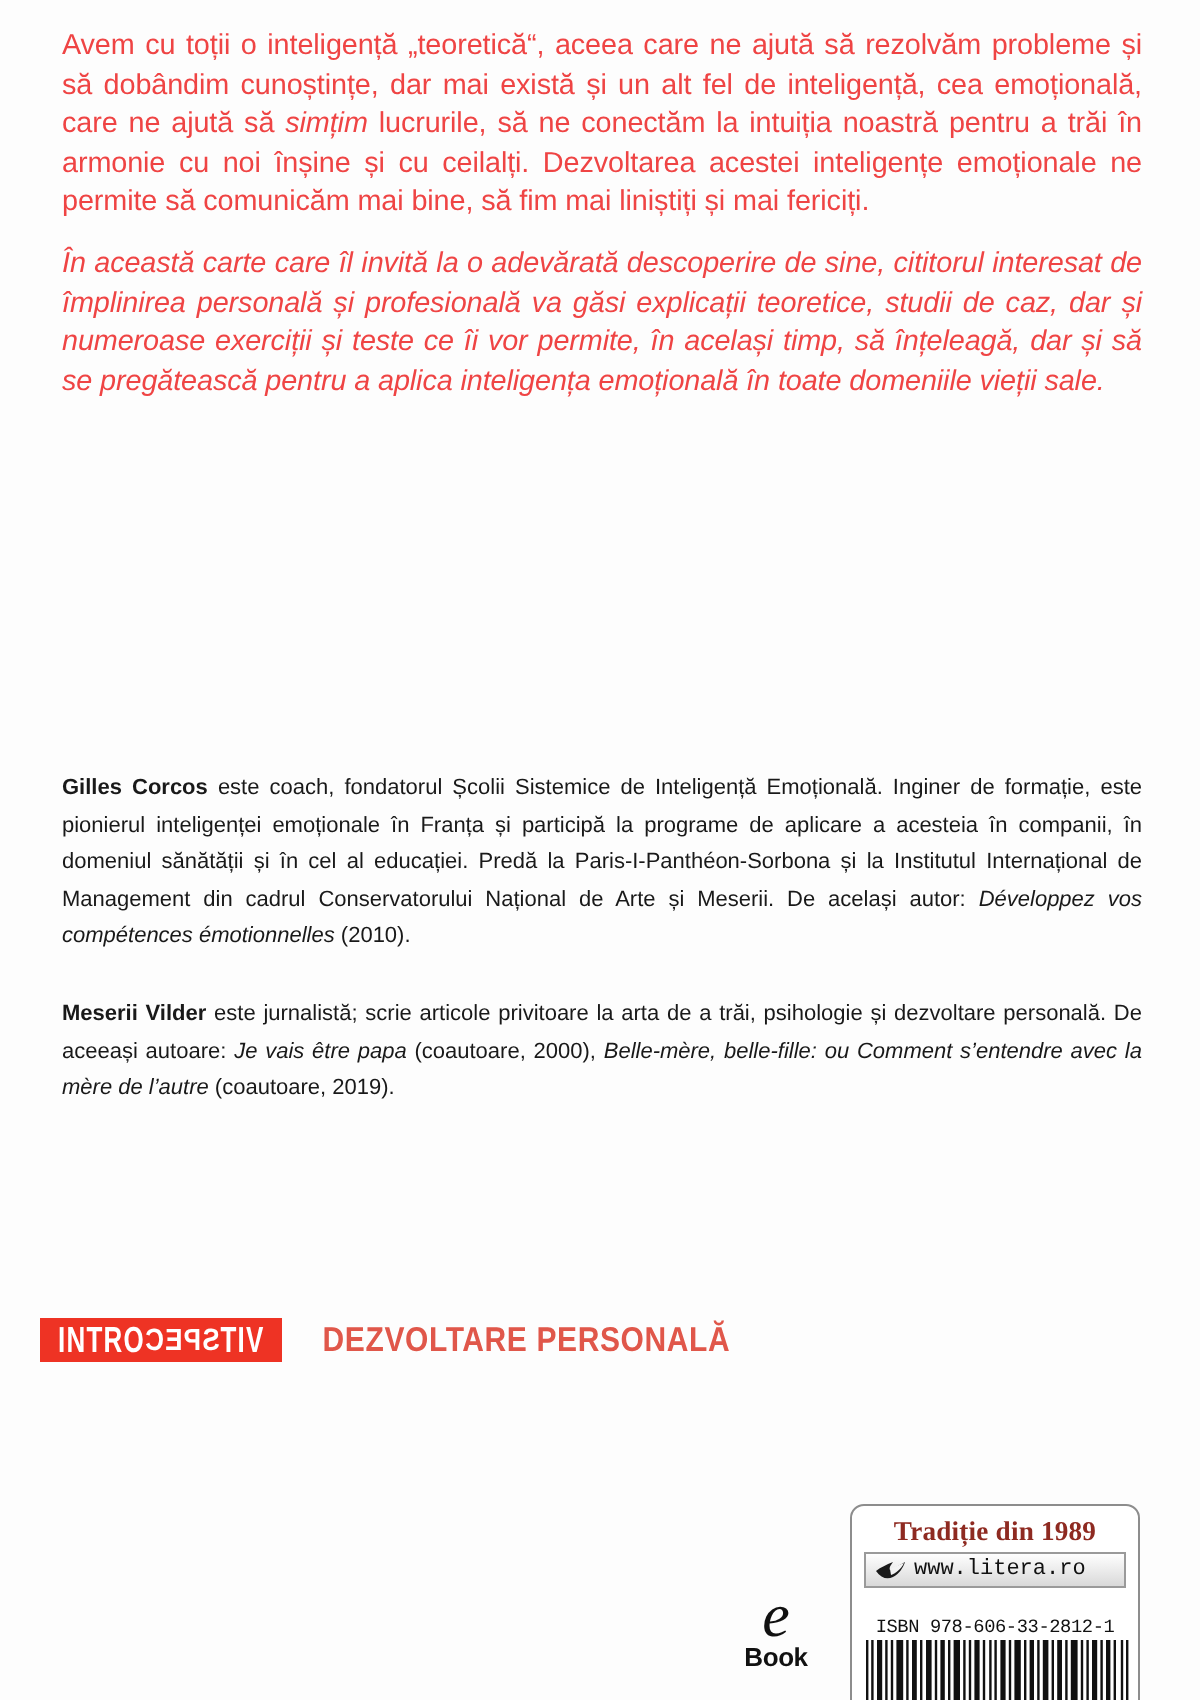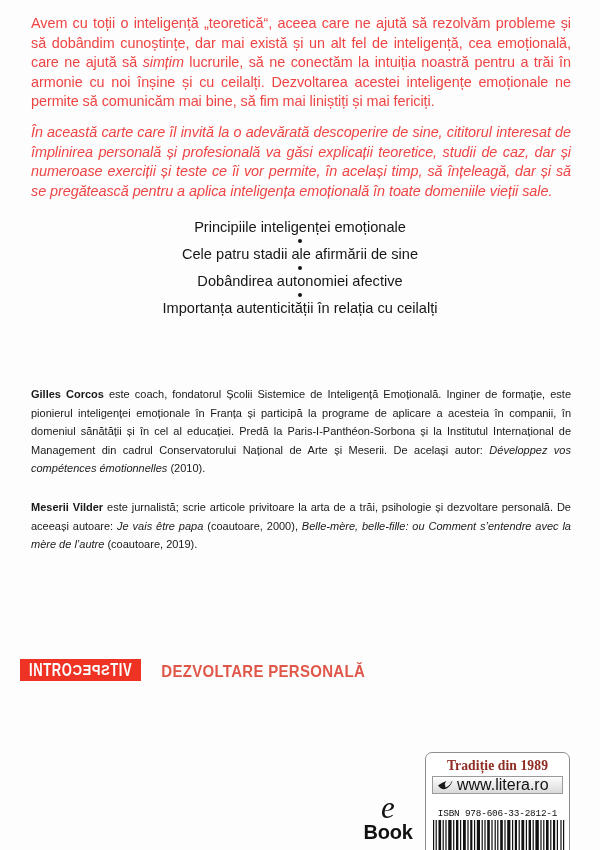--- a/index.html
+++ b/index.html
@@ -134,21 +134,21 @@
     font-family: "Liberation Serif", serif;
     font-style: italic;
     font-size: 31px;
     color: #111111;
     line-height: 30px;
   }
   .ebook .word {
     display: block;
     font-family: "Liberation Sans", sans-serif;
     font-weight: bold;
-    font-size: 20px;
+    font-size: 13px;
     color: #111111;
     letter-spacing: -0.2px;
     margin-top: -1px;
   }
 
   
   .barcode-panel {
     position: absolute;
     left: 425px;
     top: 752px;
@@ -180,22 +180,22 @@
     padding: 0 4px;
     box-sizing: border-box;
   }
   .dove {
     width: 17px;
     height: 12px;
     flex: 0 0 auto;
     margin-right: 3px;
   }
   .site-row .url {
-    font-family: Liberation Sans, sans-serif;
-    font-size: 16px;
+    font-family: Liberation Mono, monospace;
+    font-size: 11px;
     color: #111111;
     line-height: 1;
     white-space: nowrap;
   }
   .isbn-text {
     margin-top: 14px;
     text-align: center;
     font-family: "Liberation Mono", monospace;
     font-size: 9.4px;
     letter-spacing: -0.2px;
@@ -222,29 +222,20 @@
 </head>
 <body>
 
 <div class="page">
 
   <div class="copy-block">
     <p class="para"><span>Avem cu toții o inteligență „teoretică“, aceea care ne ajută să rezolvăm probleme și să dobândim cunoștințe, dar mai există și un alt fel de inteligență, cea emoțională, care ne ajută să </span><i>simțim</i><span> lucrurile, să ne conectăm la intuiția noastră pentru a trăi în armonie cu noi înșine și cu ceilalți. Dezvoltarea acestei inteligențe emoționale ne permite să comunicăm mai bine, să fim mai liniștiți și mai fericiți.</span></p>
     <p class="para">În această carte care îl invită la o adevărată descoperire de sine, cititorul interesat de împlinirea personală și profesională va găsi explicații teoretice, studii de caz, dar și numeroase exerciții și teste ce îi vor permite, în același timp, să înțeleagă, dar și să se pregătească pentru a aplica inteligența emoțională în toate domeniile vieții sale.</p>
   </div>
 
-  <div class="topics">
-    <div class="topic-line">Principiile inteligenței emoționale</div>
-    <span class="topic-sep"></span>
-    <div class="topic-line">Cele patru stadii ale afirmării de sine</div>
-    <span class="topic-sep"></span>
-    <div class="topic-line">Dobândirea autonomiei afective</div>
-    <span class="topic-sep"></span>
-    <div class="topic-line">Importanța autenticității în relația cu ceilalți</div>
-  </div>
 
   <div class="bios">
     <p class="bio"><b>Gilles Corcos</b><span> este coach, fondatorul Școlii Sistemice de Inteligență Emoțională. Inginer de formație, este pionierul inteligenței emoționale în Franța și participă la programe de aplicare a acesteia în companii, în domeniul sănătății și în cel al educației. Predă la Paris-I-Panthéon-Sorbona și la Institutul Internațional de Management din cadrul Conservatorului Național de Arte și Meserii. De același autor: </span><i>Développez vos compétences émotionnelles</i><span> (2010).</span></p>
     <p class="bio"><b>Meserii Vilder</b><span> este jurnalistă; scrie articole privitoare la arta de a trăi, psihologie și dezvoltare personală. De aceeași autoare: </span><i>Je vais être papa</i><span> (coautoare, 2000), </span><i>Belle-mère, belle-fille: ou Comment s’entendre avec la mère de l’autre</i><span> (coautoare, 2019).</span></p>
   </div>
 
   <div class="imprint">
     <div class="imprint-badge">
       <span><span>INTRO</span><span class="flip">SPEC</span><span>TIV</span></span>
     </div>

